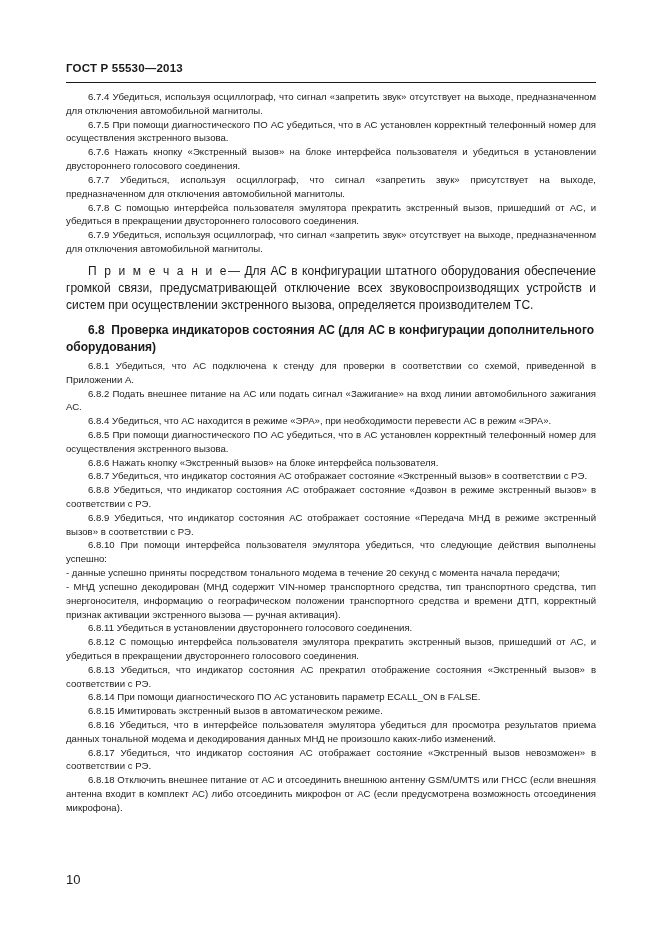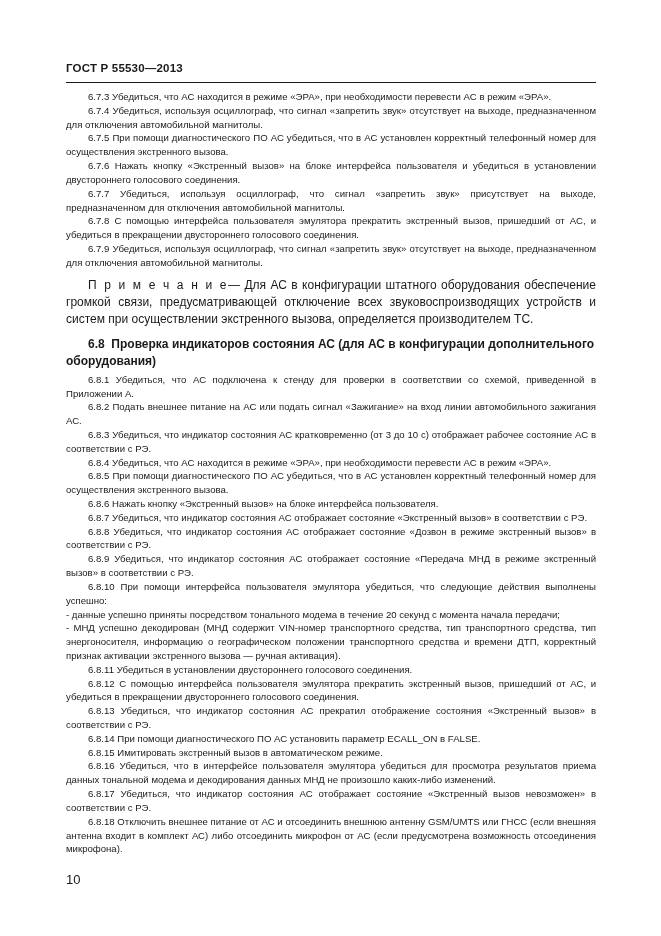--- a/index.html
+++ b/index.html
@@ -91,40 +91,38 @@
 </head>
 <body>
 
 <div class="page">
 
   <div class="header">ГОСТ Р 55530—2013</div>
   <div class="header-rule"></div>
 
   <div class="content">
 
-    <p>6.7.3  Убедиться, что АС находится в режиме «ЭРА», при необходимости перевести АС в режим «ЭРА».</p>
     <p>6.7.4  Убедиться, используя осциллограф, что сигнал «запретить звук» отсутствует на выходе, предназначенном для отключения автомобильной магнитолы.</p>
     <p>6.7.5  При помощи диагностического ПО АС убедиться, что в АС установлен корректный телефонный номер для осуществления экстренного вызова.</p>
     <p>6.7.6  Нажать кнопку «Экстренный вызов» на блоке интерфейса пользователя и убедиться в установлении двустороннего голосового соединения.</p>
     <p>6.7.7  Убедиться, используя осциллограф, что сигнал «запретить звук» присутствует на выходе, предназначенном для отключения автомобильной магнитолы.</p>
     <p>6.7.8  С помощью интерфейса пользователя эмулятора прекратить экстренный вызов, пришедший от АС, и убедиться в прекращении двустороннего голосового соединения.</p>
     <p>6.7.9  Убедиться, используя осциллограф, что сигнал «запретить звук» отсутствует на выходе, предназначенном для отключения автомобильной магнитолы.</p>
 
     <div class="note">
       <span class="spaced">П р и м е ч а н и е</span><span>— Для АС в конфигурации штатного оборудования обеспечение громкой связи, предусматривающей отключение всех звуковоспроизводящих устройств и систем при осуществлении экстренного вызова, определяется производителем ТС.</span>
     </div>
 
     <div class="section-title">
       <span>6.8</span>&nbsp;&nbsp;<span>Проверка  индикаторов  состояния  АС  (для  АС  в  конфигурации  дополнительного</span>
       <span class="cont">оборудования)</span>
     </div>
 
     <p>6.8.1  Убедиться, что АС подключена к стенду для проверки в соответствии со схемой, приведенной в Приложении А.</p>
     <p>6.8.2  Подать внешнее питание на АС или подать сигнал «Зажигание» на вход линии автомобильного зажигания АС.</p>
-    <p>6.8.3  Убедиться, что индикатор состояния АС кратковременно (от 3 до 10 с) отображает рабочее состояние АС в соответствии с РЭ.</p>
     <p>6.8.4  Убедиться, что АС находится в режиме «ЭРА», при необходимости перевести АС в режим «ЭРА».</p>
     <p>6.8.5  При помощи диагностического ПО АС убедиться, что в АС установлен корректный телефонный номер для осуществления экстренного вызова.</p>
     <p>6.8.6  Нажать кнопку «Экстренный вызов» на блоке интерфейса пользователя.</p>
     <p>6.8.7  Убедиться, что индикатор состояния АС отображает состояние «Экстренный вызов» в соответствии с РЭ.</p>
     <p>6.8.8  Убедиться, что индикатор состояния АС отображает состояние «Дозвон в режиме экстренный вызов» в соответствии с РЭ.</p>
     <p>6.8.9  Убедиться, что индикатор состояния АС отображает состояние «Передача МНД в режиме экстренный вызов» в соответствии с РЭ.</p>
     <p>6.8.10  При помощи интерфейса пользователя эмулятора убедиться, что следующие действия выполнены успешно:</p>
 
     <p class="hang">-  данные успешно приняты посредством тонального модема в течение 20 секунд с момента начала передачи;</p>
     <p class="hang">-  МНД успешно декодирован (МНД содержит VIN-номер транспортного средства, тип транспортного средства, тип энергоносителя, информацию о географическом положении транспортного средства и времени ДТП, корректный признак активации экстренного вызова — ручная активация).</p>

